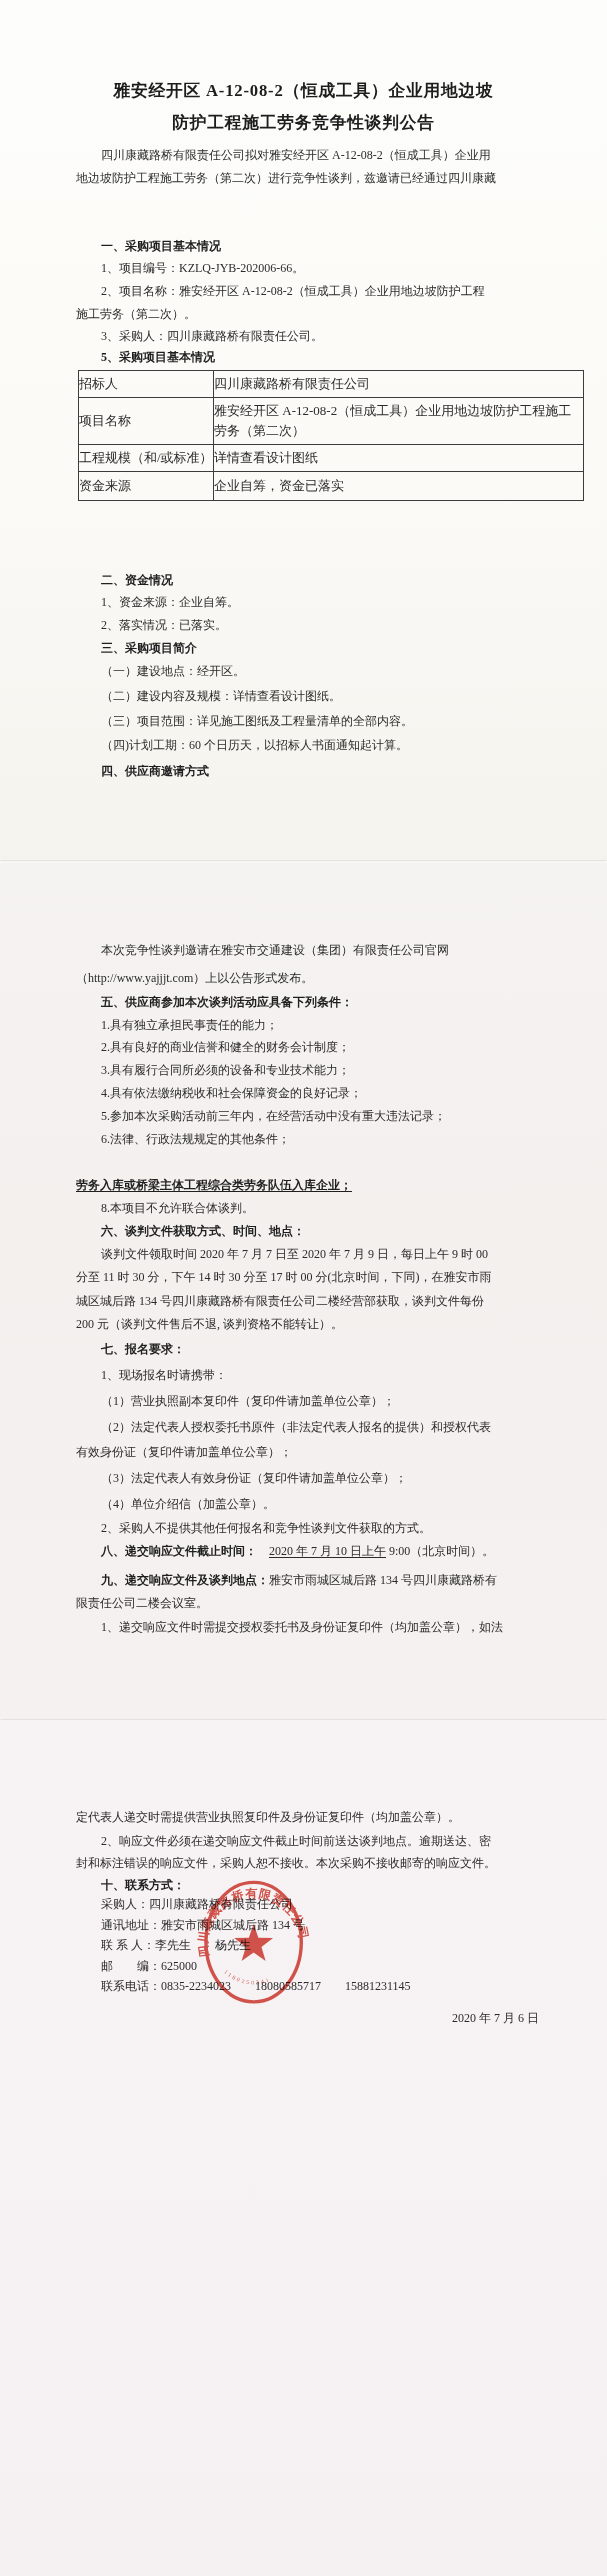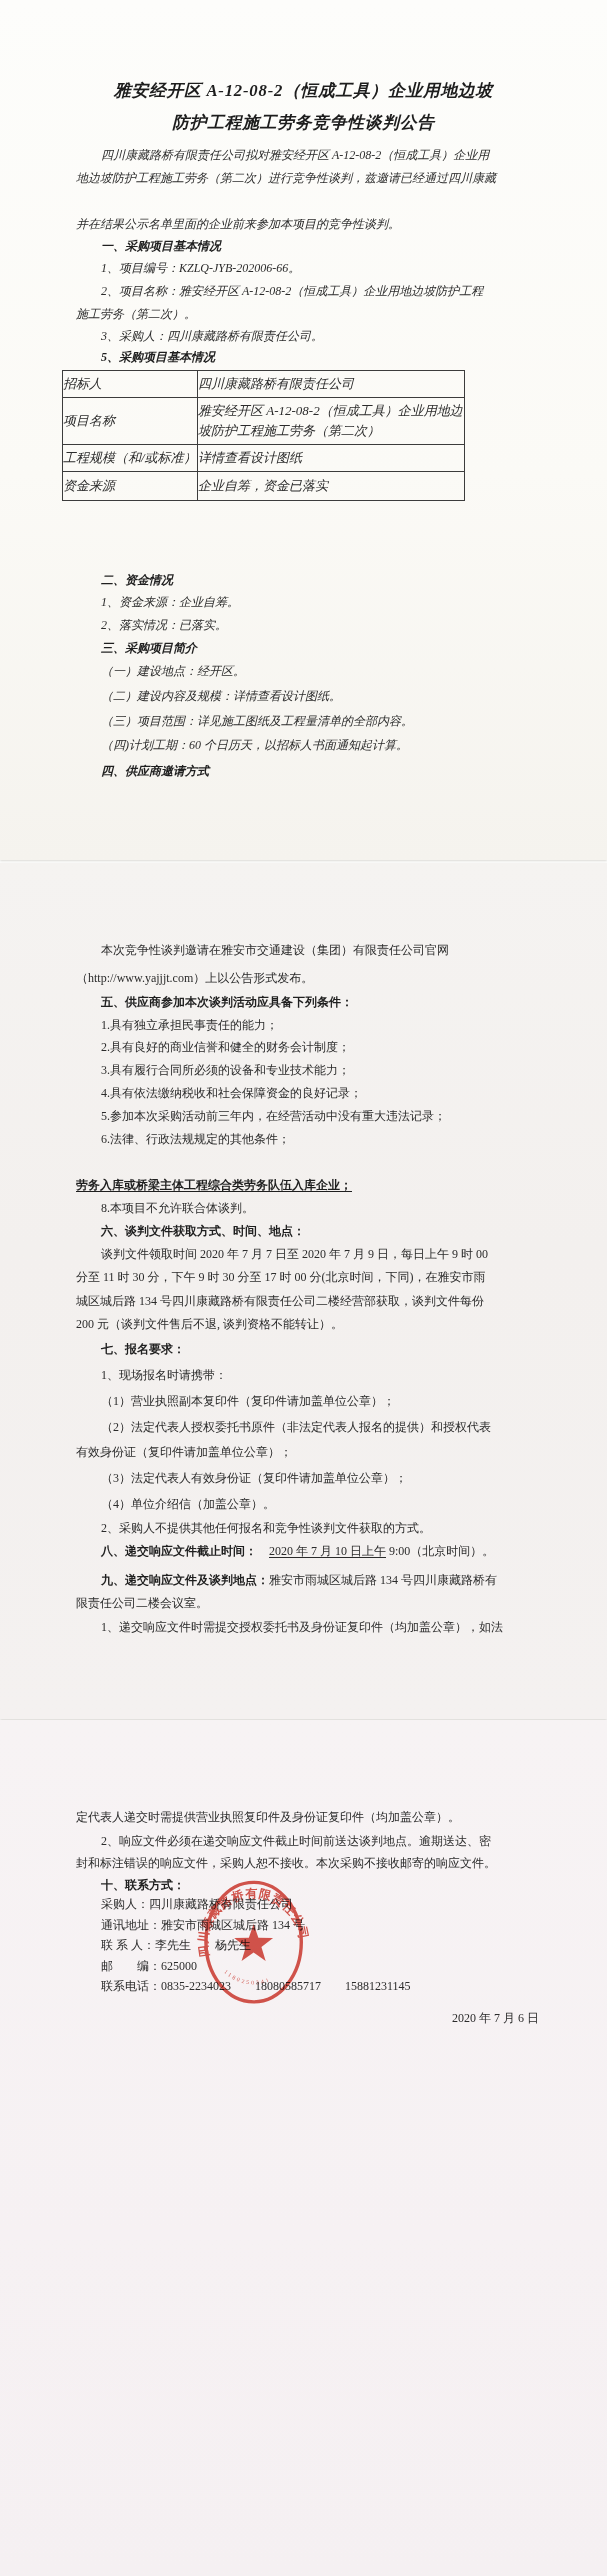--- a/index.html
+++ b/index.html
@@ -3,48 +3,47 @@
 <meta charset="utf-8">
 <style>
   html,body{margin:0;padding:0;}
   body{
     width:607px;height:2576px;position:relative;
     background:#fdfdfc;
     font-family:"Liberation Serif","DejaVu Serif",serif;
     color:#2b2b2b;
   }
   .page{position:absolute;left:0;width:607px;overflow:hidden;box-shadow:0 0.8px 2.3px rgba(60,50,40,.25);}
-  #pg1{top:0;height:860px;background:linear-gradient(180deg,#fdfdfb 0%,#fbfaf6 55%,#f5f3ee 100%);font-style:italic;}
+  #pg1{top:0;height:860px;background:linear-gradient(180deg,#fdfdfb 0%,#fbfaf6 55%,#f5f3ee 100%);}
   #pg2{top:863px;height:856px;background:linear-gradient(180deg,#f5f3f1 0%,#f3f0ee 45%,#f4f1f0 100%);}
   #pg3{top:1720px;height:856px;background:linear-gradient(180deg,#f7f3f4 0%,#f6f1f3 60%,#f5f0f2 100%);}
   .ln{position:absolute;left:76px;font-size:12px;line-height:18px;white-space:nowrap;}
   .ind{left:101px;}
   .b{font-weight:bold;color:#1f1f1f;}
   .u{text-decoration:underline;text-underline-offset:2.3px;margin-left:12px;}
   .bu{font-weight:bold;text-decoration:underline;text-underline-offset:2.3px;color:#1f1f1f;}
   .title{position:absolute;left:0;width:607px;text-align:center;font-size:16.7px;font-weight:bold;
          color:#1d1d1d;letter-spacing:0.8px;white-space:nowrap;}
   .right{left:auto;right:68px;}
-  table.info{position:absolute;left:62px;top:370px;width:403px;border-collapse:collapse;
+  table.info{position:absolute;left:78px;top:370px;width:506px;border-collapse:collapse;
              font-size:13px;color:#2b2b2b;}
   table.info td{border:1.1px solid #3c3c3c;padding:0;vertical-align:middle;}
   td.lbl{width:134px;padding-left:23px;}
   td.val{padding-left:30px;padding-right:7.6px;line-height:20px;}
   .seal{position:absolute;left:184px;top:156px;opacity:.85;mix-blend-mode:multiply;}
 </style>
 </head>
 <body>
 
 <div class="page" id="pg1">
   <div class="title" style="top:79px">雅安经开区 A-12-08-2（恒成工具）企业用地边坡</div>
   <div class="title" style="top:111px">防护工程施工劳务竞争性谈判公告</div>
 
   <div class="ln ind" style="top:146px">四川康藏路桥有限责任公司拟对雅安经开区 A-12-08-2（恒成工具）企业用</div>
   <div class="ln" style="top:169px">地边坡防护工程施工劳务（第二次）进行竞争性谈判，兹邀请已经通过四川康藏</div>
-  <div class="ln" style="top:215px">并在结果公示名单里面的企业前来参加本项目的竞争性谈判。</div>
 
   <div class="ln ind b" style="top:237px">一、采购项目基本情况</div>
   <div class="ln ind" style="top:259px">1、项目编号：KZLQ-JYB-202006-66。</div>
   <div class="ln ind" style="top:282px">2、项目名称：雅安经开区 A-12-08-2（恒成工具）企业用地边坡防护工程</div>
   <div class="ln" style="top:305px">施工劳务（第二次）。</div>
   <div class="ln ind" style="top:327px">3、采购人：四川康藏路桥有限责任公司。</div>
   <div class="ln ind b" style="top:348px">5、采购项目基本情况</div>
 
   <table class="info">
     <tbody>
@@ -87,21 +86,21 @@
   <div class="ln ind" style="top:175px">2.具有良好的商业信誉和健全的财务会计制度；</div>
   <div class="ln ind" style="top:198px">3.具有履行合同所必须的设备和专业技术能力；</div>
   <div class="ln ind" style="top:221px">4.具有依法缴纳税收和社会保障资金的良好记录；</div>
   <div class="ln ind" style="top:244px">5.参加本次采购活动前三年内，在经营活动中没有重大违法记录；</div>
   <div class="ln ind" style="top:267px">6.法律、行政法规规定的其他条件；</div>
   <div class="ln" style="top:313px"><span class="bu">劳务入库或桥梁主体工程综合类劳务队伍入库企业；</span></div>
   <div class="ln ind" style="top:336px">8.本项目不允许联合体谈判。</div>
 
   <div class="ln ind b" style="top:359px">六、谈判文件获取方式、时间、地点：</div>
   <div class="ln ind" style="top:382px">谈判文件领取时间 2020 年 7 月 7 日至 2020 年 7 月 9 日，每日上午 9 时 00</div>
-  <div class="ln" style="top:405px">分至 11 时 30 分，下午 9 时 30 分至 17 时 00 分(北京时间，下同)，在雅安市雨</div>
+  <div class="ln" style="top:405px">分至 11 时 30 分，下午 14 时 30 分至 17 时 00 分(北京时间，下同)，在雅安市雨</div>
   <div class="ln" style="top:429px">城区城后路 134 号四川康藏路桥有限责任公司二楼经营部获取，谈判文件每份</div>
   <div class="ln" style="top:452px">200 元（谈判文件售后不退, 谈判资格不能转让）。</div>
 
   <div class="ln ind b" style="top:477px">七、报名要求：</div>
   <div class="ln ind" style="top:503px">1、现场报名时请携带：</div>
   <div class="ln ind" style="top:529px">（1）营业执照副本复印件（复印件请加盖单位公章）；</div>
   <div class="ln ind" style="top:555px">（2）法定代表人授权委托书原件（非法定代表人报名的提供）和授权代表</div>
   <div class="ln" style="top:580px">有效身份证（复印件请加盖单位公章）；</div>
   <div class="ln ind" style="top:606px">（3）法定代表人有效身份证（复印件请加盖单位公章）；</div>
   <div class="ln ind" style="top:632px">（4）单位介绍信（加盖公章）。</div>

